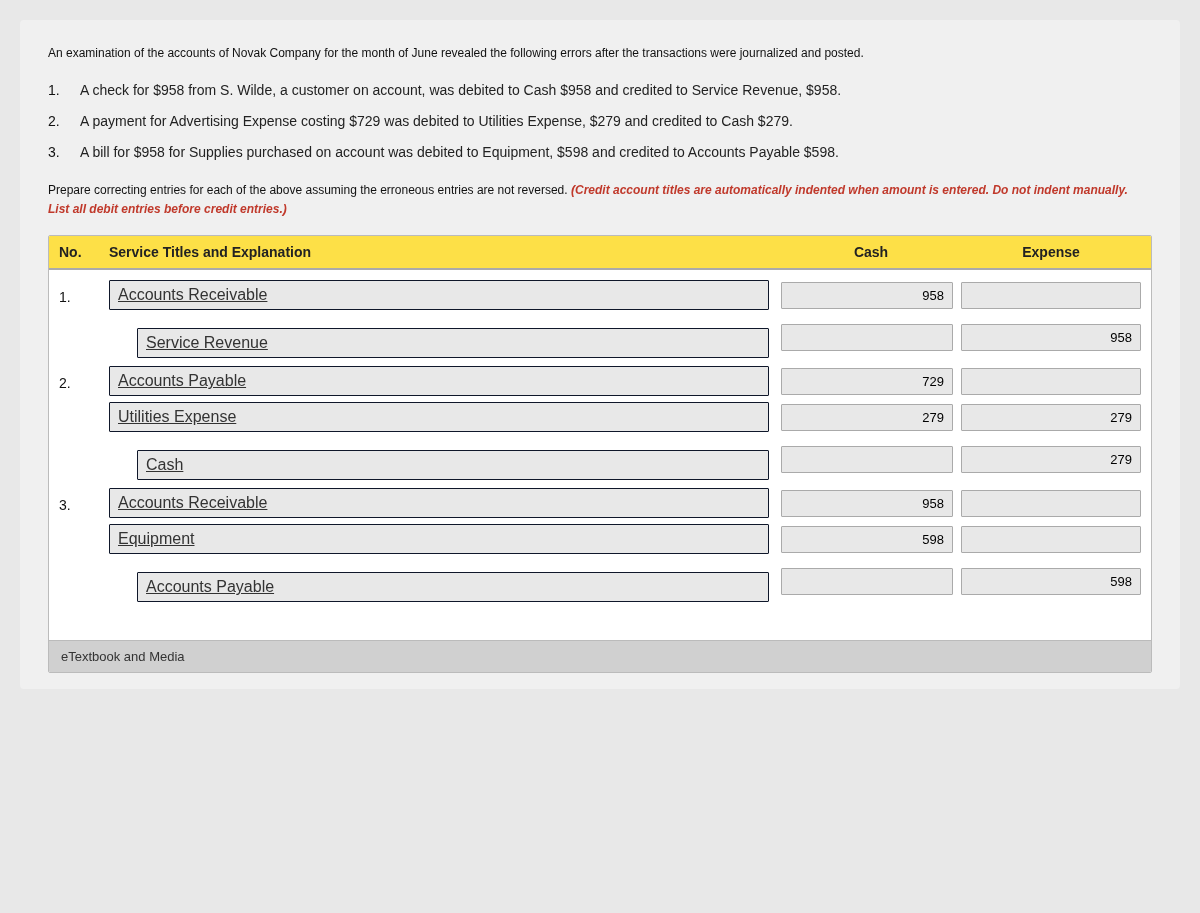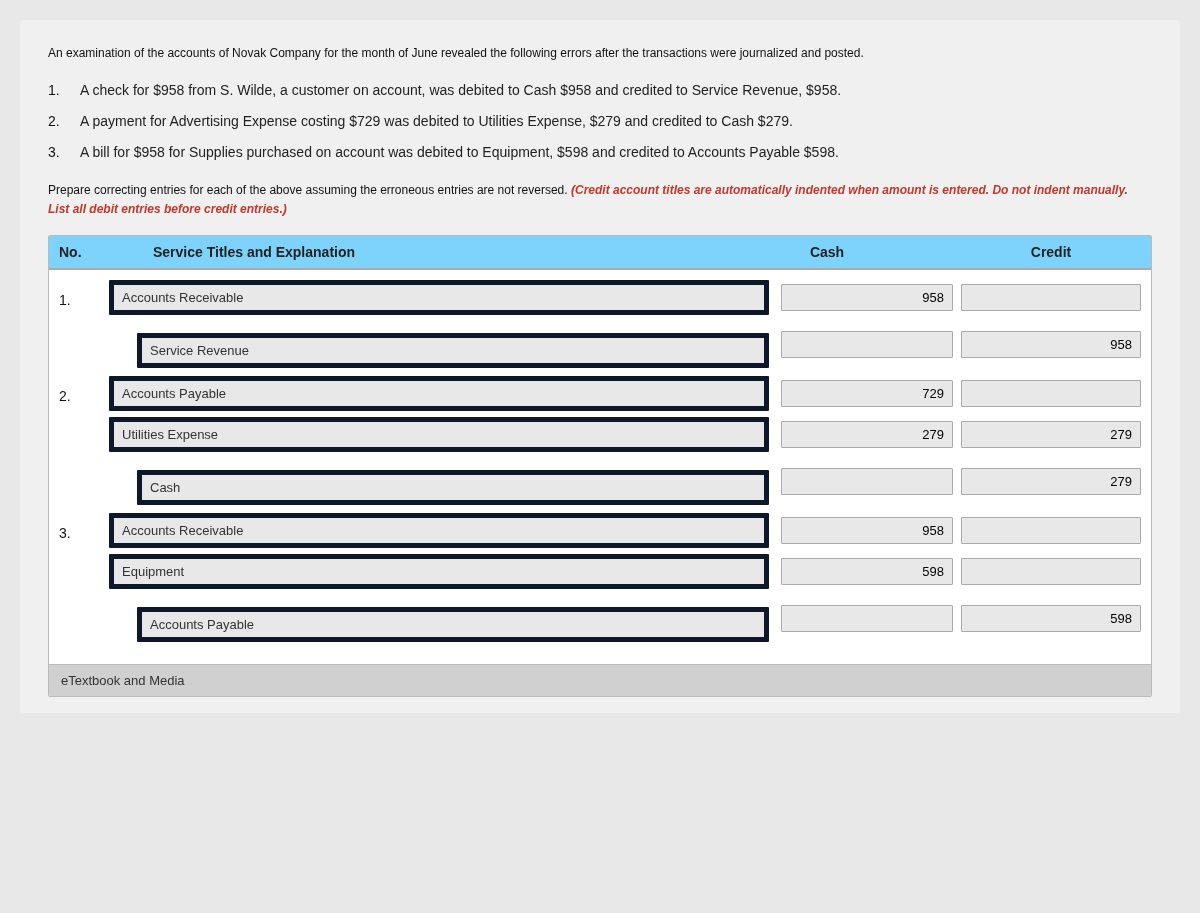--- a/index.html
+++ b/index.html
@@ -47,26 +47,25 @@
     }
     .table-container {
       background: #fff;
       border: 1px solid #bbb;
       border-radius: 2px;
       overflow: hidden;
     }
     .table-header {
       display: grid;
       grid-template-columns: 50px 1fr 180px 180px;
-      background: #7dd3fc;
+      background: #fde047;
       border-bottom: 2px solid #aaa;
       padding: 8px 10px;
       font-weight: bold;
       font-size: 14px;
-      gap: 44px;
     }
     .table-header .col-no { }
     .table-header .col-title { }
     .table-header .col-debit { text-align: center; }
     .table-header .col-credit { text-align: center; }
     .table-body {
       padding: 10px 10px 6px 10px;
     }
     .entry-group {
       margin-bottom: 8px;
@@ -80,26 +79,27 @@
     .entry-row .row-num {
       font-size: 14px;
       color: #111;
       padding-top: 4px;
     }
     .entry-row .row-title {
       padding-right: 12px;
     }
     .entry-row .row-title input {
       width: 100%;
-      border: 5px solid #0f172a;
+      border: 1px solid #0f172a;
       background: #e8e8e8;
       padding: 5px 8px;
-      font-size: 13px;
+      font-size: 16px;
       color: #333;
       border-radius: 1px;
+      text-decoration: underline;
     }
     .entry-row .row-debit {
       padding-right: 8px;
     }
     .entry-row .row-debit input {
       width: 100%;
       border: 1px solid #aaa;
       background: #e8e8e8;
       padding: 5px 8px;
       font-size: 13px;
@@ -122,21 +122,21 @@
       padding-left: 28px;
       padding-right: 12px;
       margin-top: 12px;
     }
     .footer-bar {
       background: #d0d0d0;
       padding: 8px 12px;
       font-size: 13px;
       color: #333;
       border-top: 1px solid #bbb;
-      margin-top: 8px;
+      margin-top: 24px;
     }
   </style>
 </head>
 <body>
 
 <div class="page">
 
   <p class="intro-text">An examination of the accounts of Novak Company for the month of June revealed the following errors after the transactions were journalized and posted.</p>
 
   <div class="numbered-items">
@@ -157,21 +157,21 @@
   <p class="instructions">
     <span>Prepare correcting entries for each of the above assuming the erroneous entries are not reversed.</span>
     <span class="italic-orange">(Credit account titles are automatically indented when amount is entered. Do not indent manually. List all debit entries before credit entries.)</span>
   </p>
 
   <div class="table-container">
     <div class="table-header">
       <div class="col-no">No.</div>
       <div class="col-title">Service Titles and Explanation</div>
       <div class="col-debit">Cash</div>
-      <div class="col-credit">Credit</div>
+      <div class="col-credit">Expense</div>
     </div>
 
     <div class="table-body">
 
       <div class="entry-group">
         <div class="entry-row">
           <div class="row-num">1.</div>
           <div class="row-title">
             <input type="text" value="Accounts Receivable" style="">
           </div>

